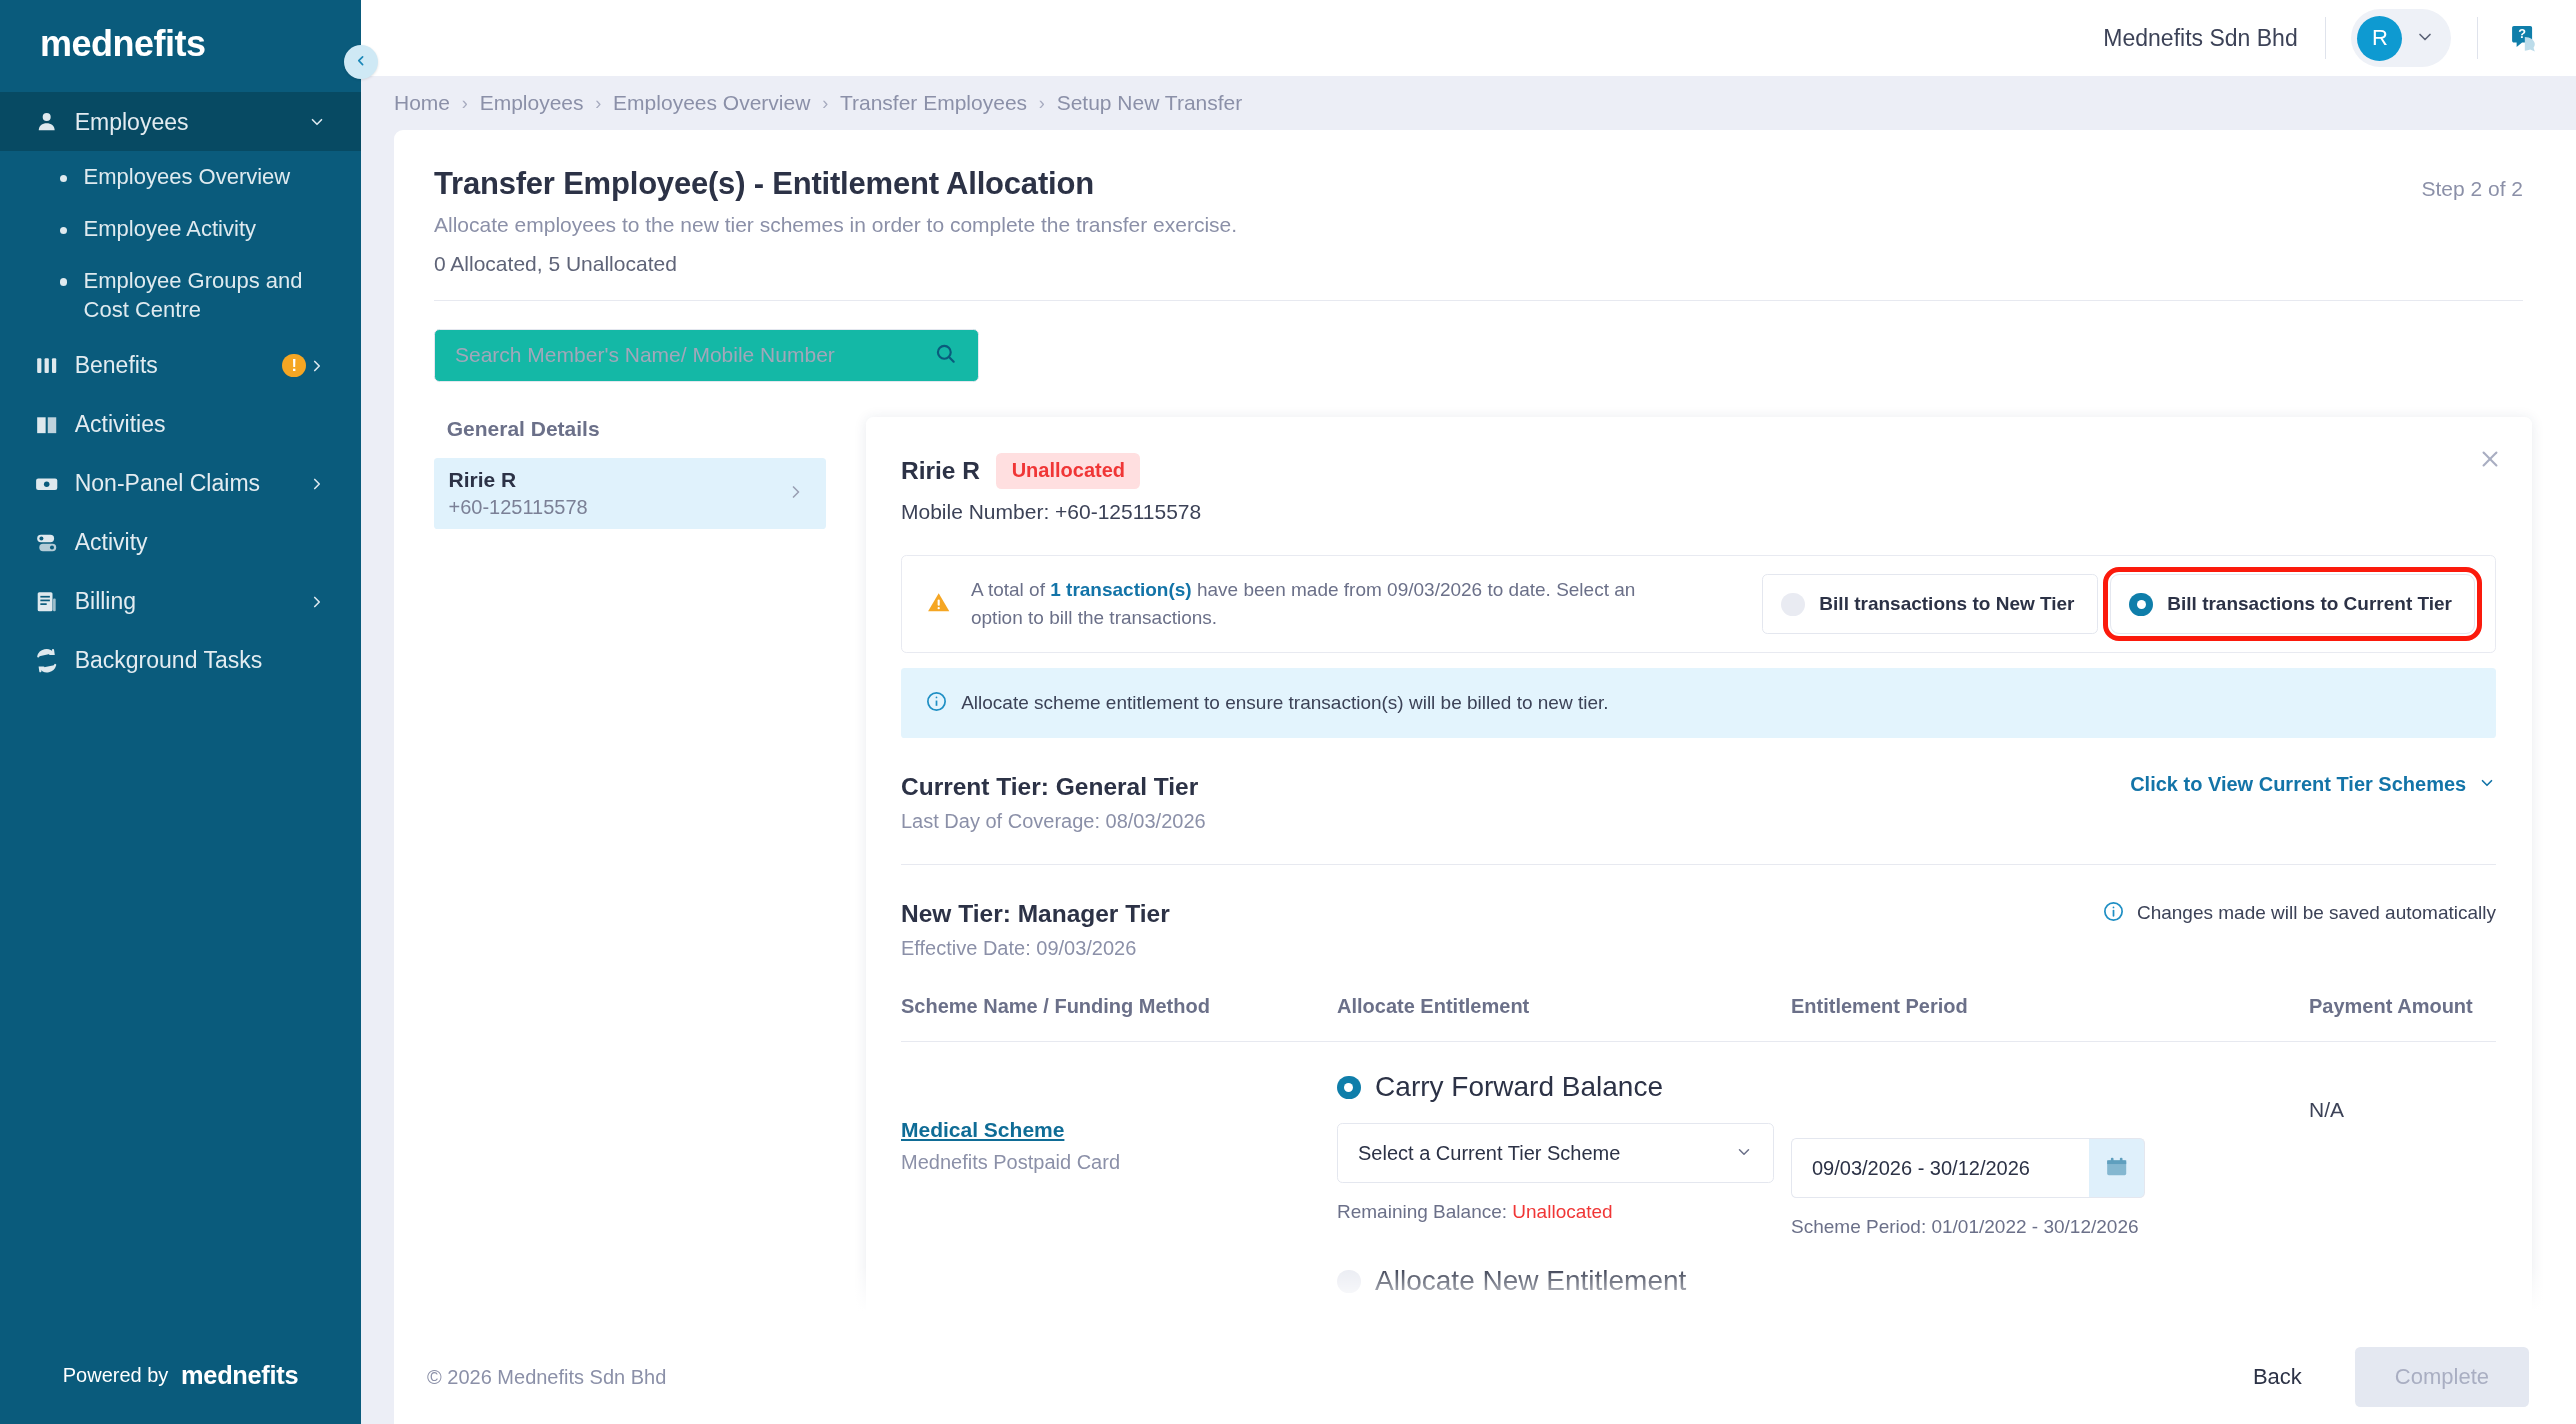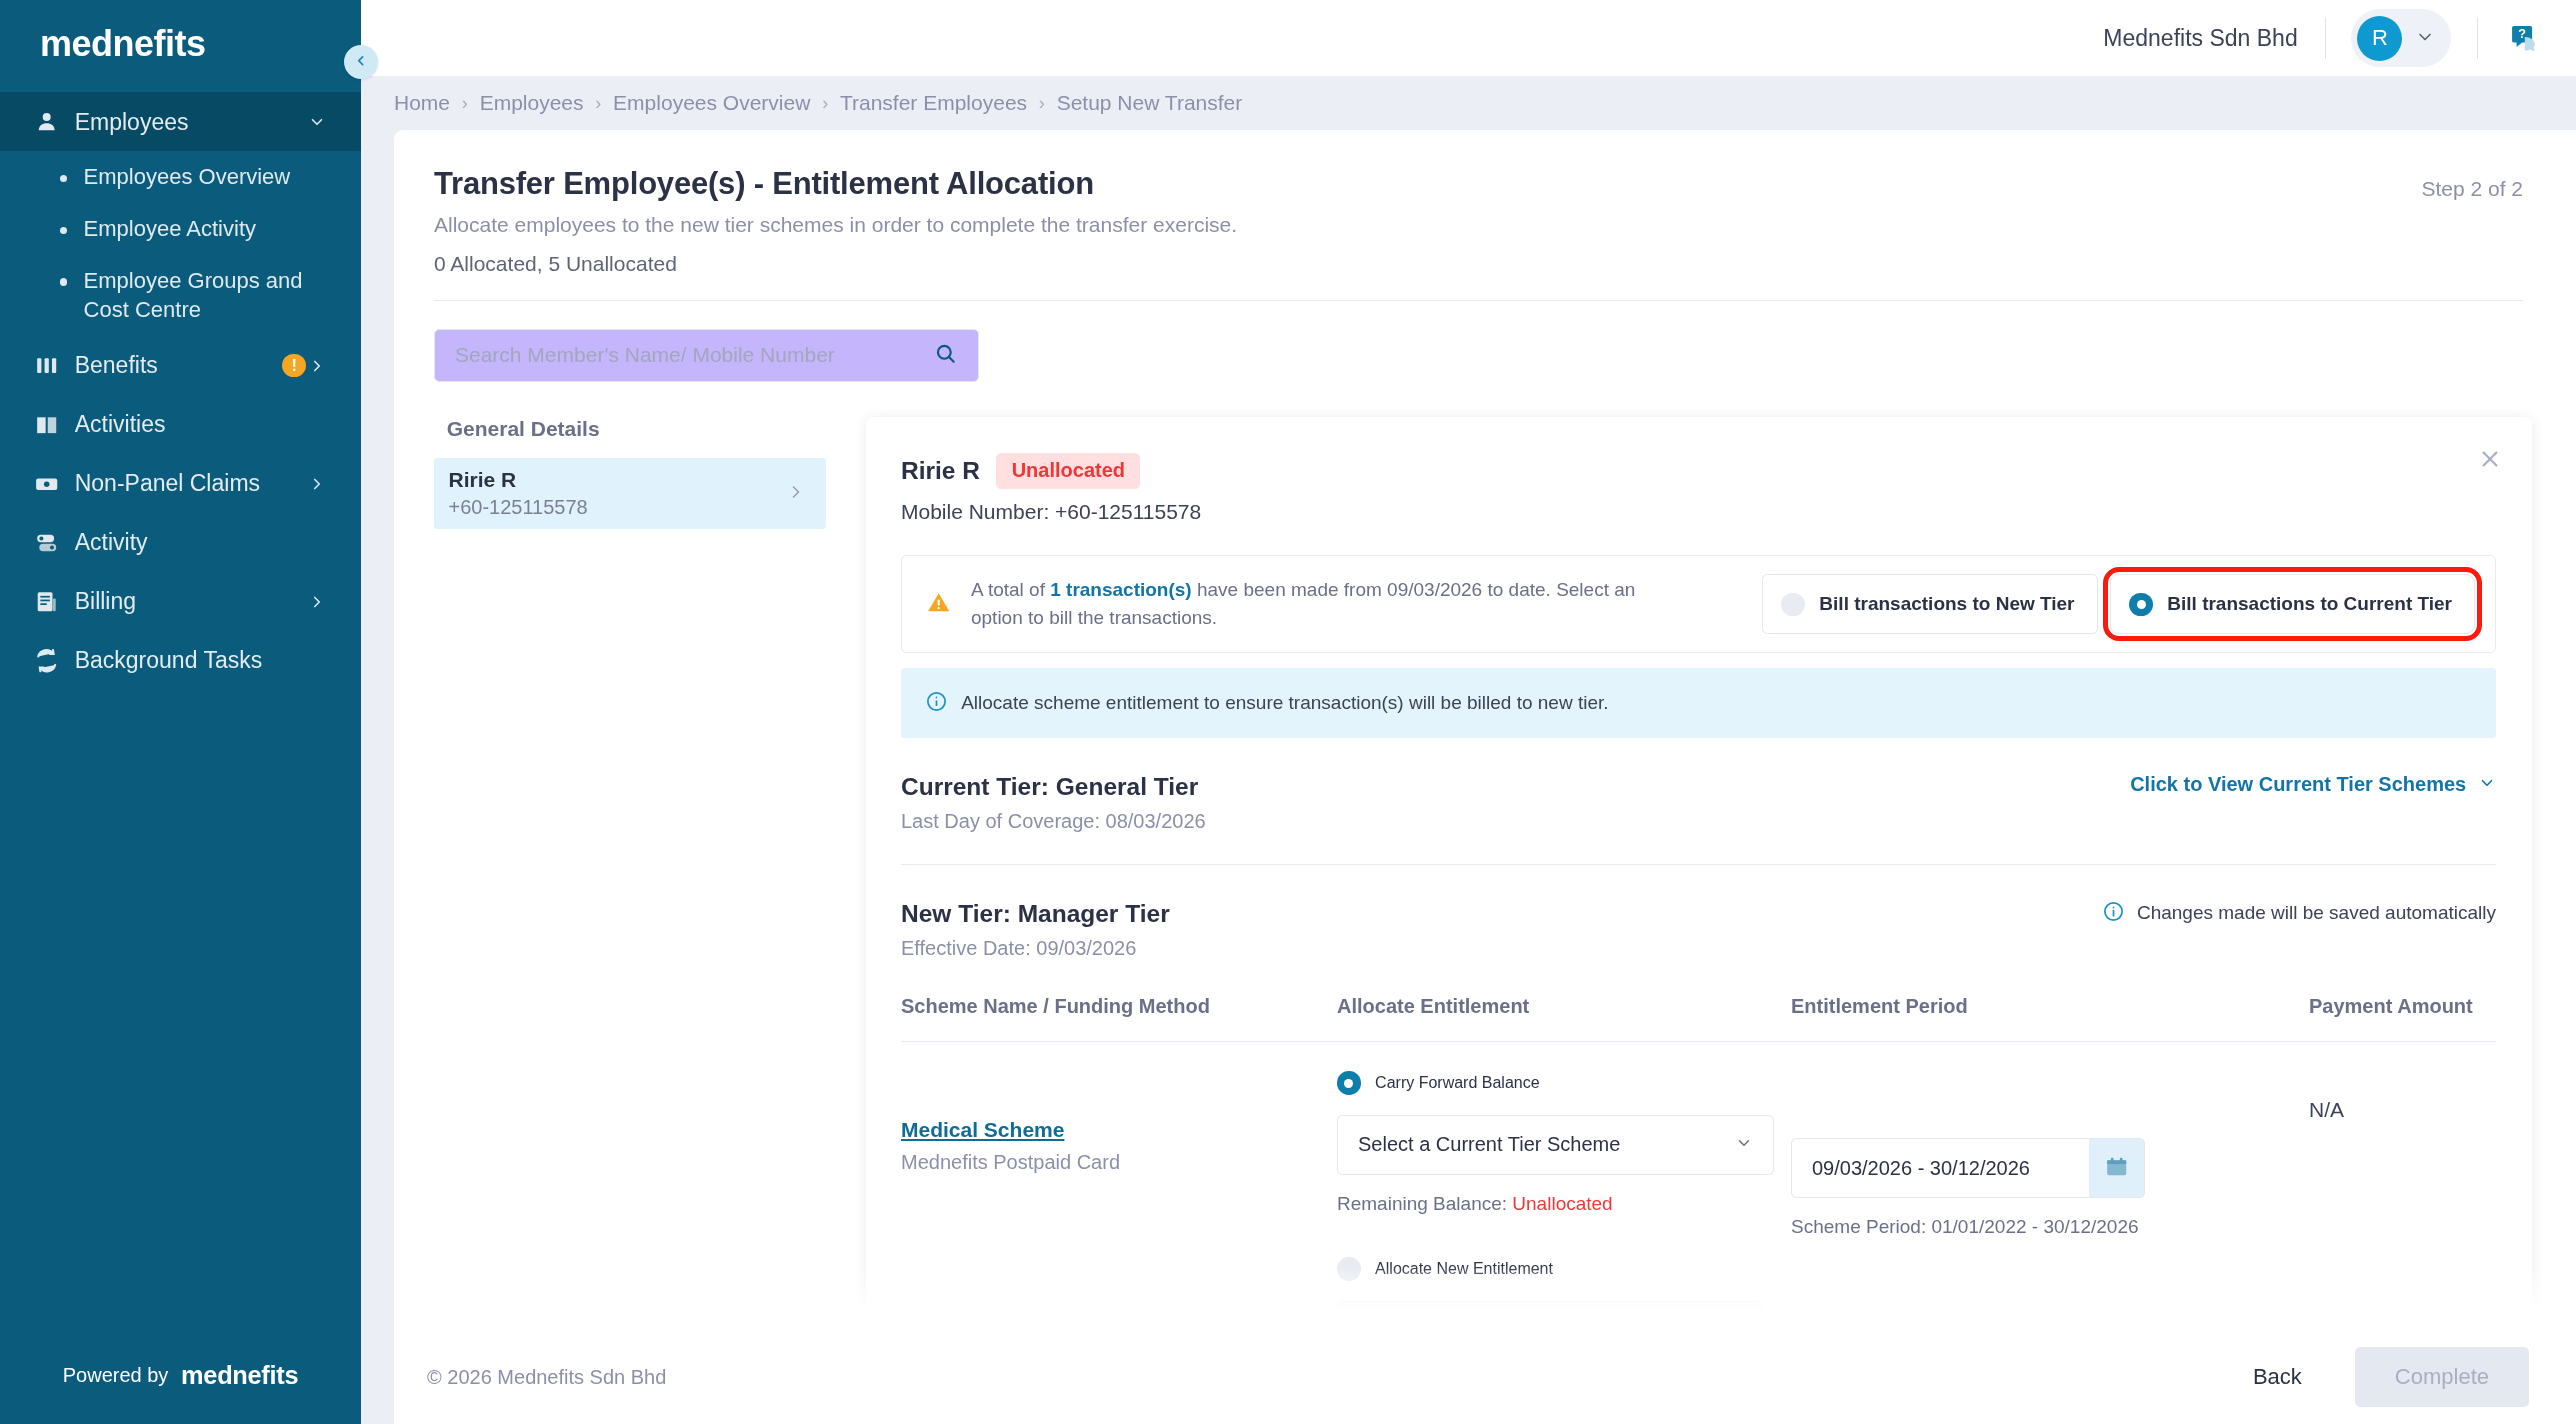--- a/index.html
+++ b/index.html
@@ -93,21 +93,21 @@
   .card-inner { padding: 36px 44px 0 40px; position: relative; height: 100%; }
 
   .page-title { font-size: 31px; color: #2c3246; font-weight: 700; letter-spacing: -0.2px; }
   .page-sub { font-size: 21px; color: #8b90a8; margin-top: 11px; }
   .page-counts { font-size: 21px; color: #5f6478; margin-top: 15.4px; }
   .step-label { position: absolute; right: 53px; top: 47px; font-size: 21px; color: #8b90a8; }
   .hr { height: 0.9px; background: #e7e9f0; margin: 23.6px 9px 0 0; }
 
   .search-row { margin-top: 28px; }
   .search-box {
-    width: 545px; height: 53px; background: #c4b5fd; border: 0.9px solid #e4e7ef;
+    width: 545px; height: 53px; background: #14b8a6; border: 0.9px solid #e4e7ef;
     border-radius: 5.4px; display: flex; align-items: center; padding: 0 20px;
   }
   .search-box input {
     flex: 1; border: none; outline: none; background: transparent;
     font-size: 21px; color: #4a4f63; font-family: "Liberation Sans", sans-serif;
   }
   .search-box input::placeholder { color: #a2a7ba; }
   .search-icon svg { width: 23.6px; height: 23.6px; stroke: #0a5b7c; fill: none; stroke-width: 2.2; }
 
   .body-row { display: flex; margin-top: 35px; gap: 0; }
@@ -188,21 +188,21 @@
   .c3 { width: 518px; flex: 0 0 518px; }
   .c4 { flex: 1; }
   .t-sep { height: 0.9px; background: #e7e9f0; }
   .t-row { display: flex; padding-top: 29px; }
   .scheme-link {
     font-size: 21px; color: #0f6c96; font-weight: 700;
     text-decoration: underline; cursor: pointer;
   }
   .scheme-fund { font-size: 20px; color: #8b90a8; margin-top: 9px; }
   .opt-row { display: flex; align-items: center; gap: 14.5px; }
-  .opt-label { font-size: 16px; color: #2c3246; }
+  .opt-label { font-size: 28px; color: #2c3246; }
   .select-box {
     margin-top: 20px; width: 437px; height: 60px; border: 0.9px solid #e4e7ef;
     border-radius: 5.4px; display: flex; align-items: center; padding: 8px 20px;
     background: #fff; cursor: pointer;
   }
   .select-text { flex: 1; font-size: 20px; color: #2c3246; }
   .select-caret svg { width: 18px; height: 18px; stroke: #6b7089; fill: none; stroke-width: 2; }
   .under-note { margin-top: 18px; font-size: 19px; color: #6b7089; }
   .under-note .red { color: #f03636; }
   .date-wrap { margin-top: 20px; display: flex; width: 354px; height: 60px; }

